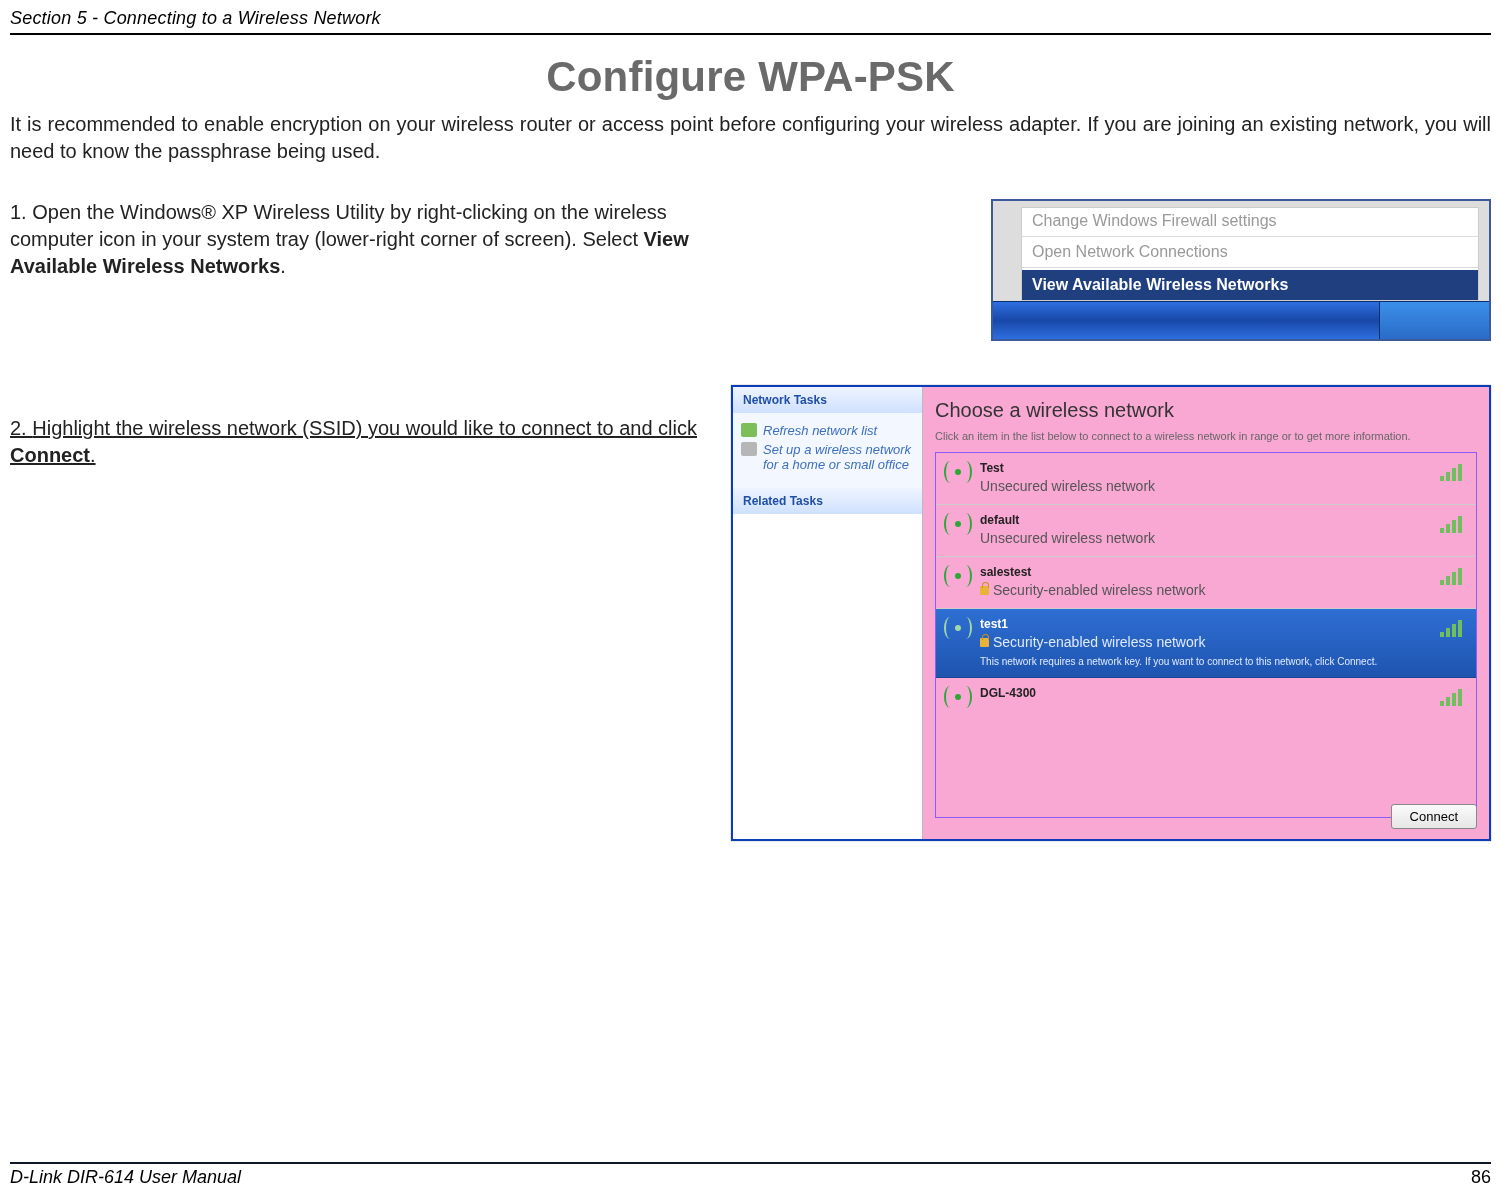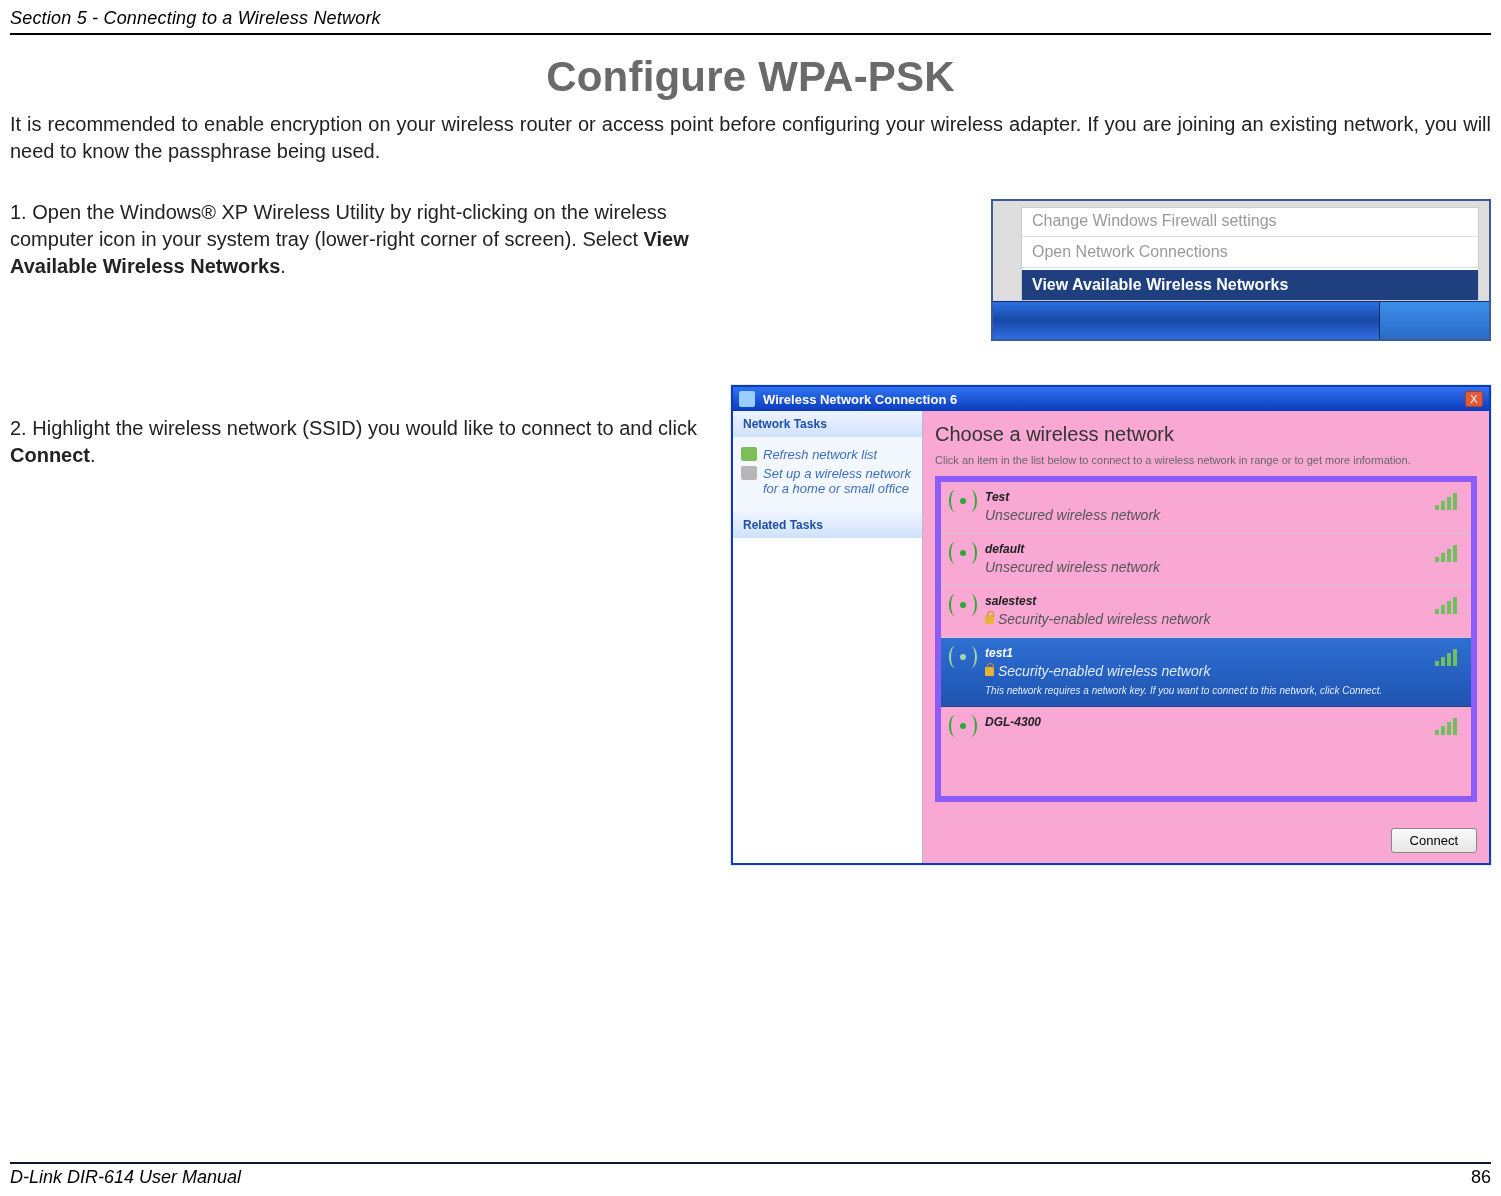--- a/index.html
+++ b/index.html
@@ -196,24 +196,23 @@
       font-size: 20px;
       color: #333;
       margin-bottom: 8px;
     }
     .main-sub {
       font-size: 11px;
       color: #666;
       margin-bottom: 10px;
     }
     .net-list {
-      border: 6px solid #8b5cf6;
-      height: 326px;
+      border: 1px solid #8b5cf6;
+      height: 366px;
       overflow: hidden;
-      font-style: italic;
     }
     .net-row {
       display: flex;
       padding: 8px 10px 10px 8px;
       border-bottom: 1px solid #ccc;
       position: relative;
     }
     .net-row.sel {
       background: linear-gradient(#2e6fd3, #1f54b0);
       color: #fff;
@@ -382,30 +381,25 @@
           <div class="menu-item menu-active">View Available Wireless Networks</div>
         </div>
         <div class="shot1-taskbar">
           <div class="shot1-taskbar-inner"></div>
         </div>
       </div>
     </div>
   </div>
 
   <div class="step-row">
-    <div class="step-text" style="padding-top:30px;">
+    <div class="step-text" style="padding-top:30px;text-decoration:underline;">
       <span>2.  </span><span>Highlight the wireless network (SSID) you would like to connect to and click </span><span class="bold">Connect</span><span>.</span>
     </div>
     <div class="right-col">
       <div class="shot2">
-        <div class="shot2-titlebar">
-          <div class="shot2-titlebar-icon"></div>
-          <div class="shot2-titlebar-text">Wireless Network Connection 6</div>
-          <div class="close-btn">X</div>
-        </div>
         <div class="shot2-body">
           <div class="side">
             <div class="side-sec-h">Network Tasks</div>
             <div class="side-sec-body">
               <div class="side-link">
                 <div class="ico"></div>
                 <div>Refresh network list</div>
               </div>
               <div class="side-link alt">
                 <div class="ico"></div>

